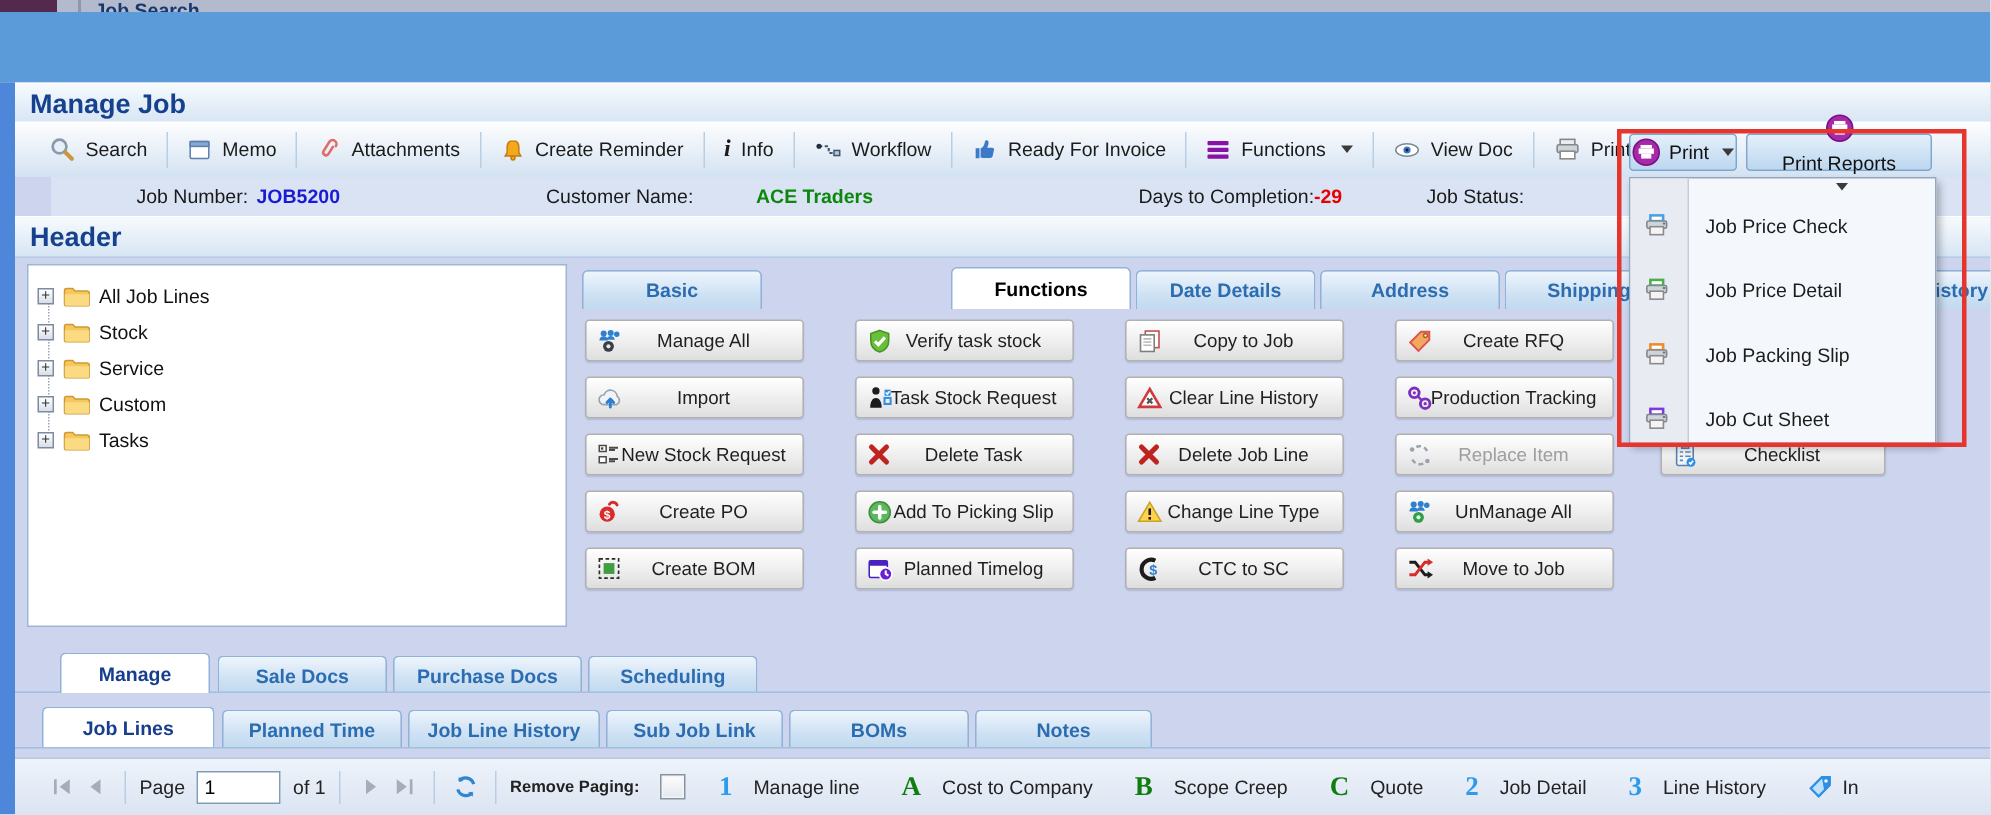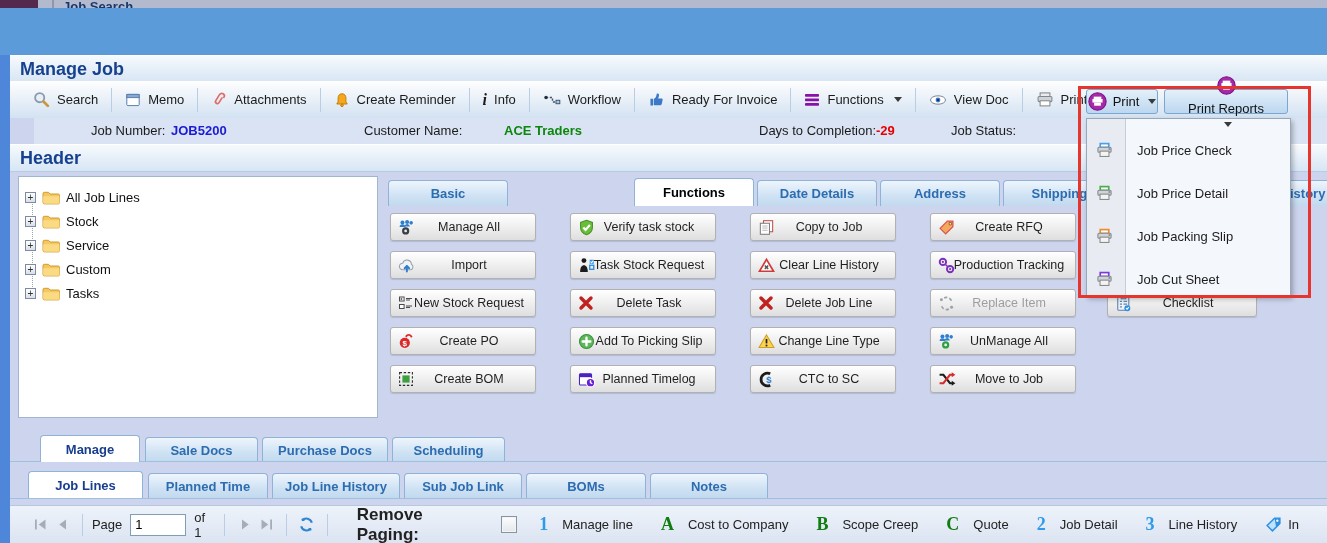--- a/index.html
+++ b/index.html
@@ -64,21 +64,21 @@
   .btab.active{background:#fff;color:#173d8f;z-index:4;}
   .strip-line{position:absolute;left:10px;width:1317px;height:1px;background:#9fc0de;}
   
   .pager{position:absolute;left:10px;top:505px;width:1317px;height:38px;display:flex;align-items:center;
     background:linear-gradient(#eef3fa,#dbe4f2);border-top:1px solid #b9c8de;padding-left:20px;box-sizing:border-box;overflow:hidden;}
   .pager .sep{width:1px;height:22px;background:#b9cde4;margin:0 9px;}
   .nav{display:inline-flex;align-items:center;justify-content:center;width:22px;height:22px;}
   .page-label{font-size:13px;color:#222;margin-right:8px;}
   .page-input{width:46px;height:20px;border:1px solid #7f9db9;font-size:13px;padding:0 4px;font-family:"Liberation Sans",sans-serif;}
   .of-label{font-size:13px;color:#222;margin-left:8px;}
-  .rp-label{font-size:17px;font-weight:bold;color:#222;margin-left:20px;}
+  .rp-label{font-size:11px;font-weight:bold;color:#222;}
   .checkbox{width:15px;height:15px;border:1px solid #8a949e;background:linear-gradient(#fdfdfd,#e3e7ec);margin-left:14px;box-shadow:inset 0 0 0 1px #f2f4f7;}
   .legend{display:flex;align-items:center;margin-left:22px;}
   .leg-item{display:flex;align-items:center;margin-right:28px;white-space:nowrap;}
   .leg-key{font-family:"Liberation Serif",serif;font-weight:bold;font-size:18px;margin-right:14px;}
   .leg-label{font-size:13px;color:#222;}
 </style>
 </head>
 <body>
 
 <div class="stage">

